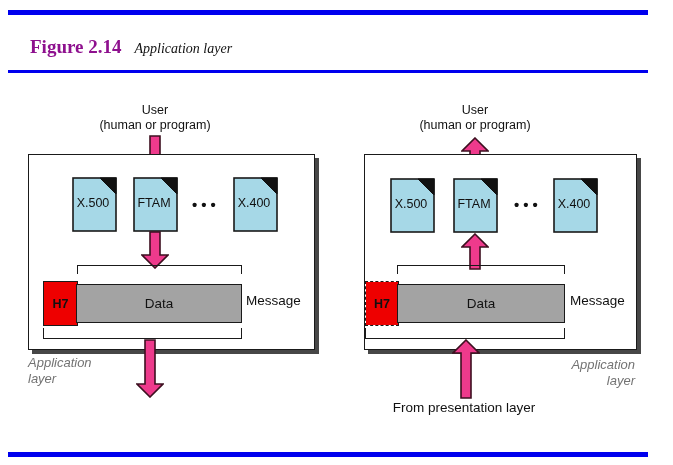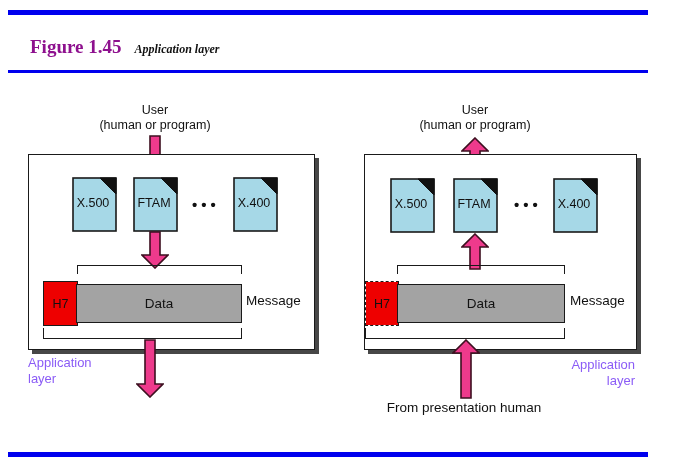--- a/index.html
+++ b/index.html
@@ -4,58 +4,58 @@
 <style>
   html,body{margin:0;padding:0;background:#ffffff;}
   .page{position:relative;width:673px;height:465px;background:#ffffff;overflow:hidden;
         font-family:"Liberation Sans",sans-serif;color:#111;}
   .rule{position:absolute;left:8px;width:640px;background:#0000EE;}
   .rule.top{top:10px;height:5px;}
   .rule.mid{top:70px;height:3px;}
   .rule.bottom{top:452px;height:5px;}
   .fig-header{position:absolute;left:30px;top:36px;white-space:nowrap;}
   .fig-label{font-family:"Liberation Serif",serif;font-weight:bold;font-size:19px;color:#8E108E;}
-  .fig-title{font-family:"Liberation Serif",serif;font-weight:bold;font-style:italic;
-             font-size:12px;color:#111;margin-left:13px;}
+  .fig-title{font-family:"Liberation Serif",serif;font-weight:normal;font-style:italic;
+             font-size:14px;color:#111;margin-left:13px;}
   .diagram{position:absolute;top:92px;height:345px;}
   .diagram.left{left:0;width:335px;}
   .diagram.right{left:335px;width:338px;}
   .abs{position:absolute;}
   .txt{font-size:12.5px;line-height:15px;color:#111;}
   .center{text-align:center;}
   .right-align{text-align:right;}
   .main-box{position:absolute;border:1.6px solid #1a1a1a;background:#ffffff;
             box-shadow:4px 4px 0 0 #474747;}
   .doc{position:absolute;width:46px;height:55px;}
   .doc .doc-label{position:absolute;left:0;top:19px;width:42px;text-align:center;
                   font-size:12.5px;color:#111;}
   .dots{position:absolute;font-size:15px;font-weight:bold;letter-spacing:4px;color:#111;text-align:center;}
   .bracket-top{position:absolute;height:8px;border-top:1.5px solid #1a1a1a;
                border-left:1.5px solid #1a1a1a;border-right:1.5px solid #1a1a1a;}
   .bracket-bottom{position:absolute;height:10px;border-bottom:1.5px solid #1a1a1a;
                border-left:1.5px solid #1a1a1a;border-right:1.5px solid #1a1a1a;}
   .h7-box{position:absolute;width:33px;height:43px;background:#EE0000;border:1.6px solid #1a1a1a;
-          display:flex;align-items:center;justify-content:center;font-size:12.5px;color:#111;}
+          display:flex;align-items:center;justify-content:center;font-size:12.5px;color:#111;font-weight:bold;}
   .h7-box.dashed{border:1.9px dashed #1a1a1a;background-clip:padding-box;}
   .data-box{position:absolute;height:37px;background:#a3a3a3;border:1.4px solid #1a1a1a;
             display:flex;align-items:center;justify-content:center;font-size:13.5px;color:#111;}
   .message-label{position:absolute;font-size:13.5px;color:#111;}
   .flow-label{position:absolute;font-size:13.5px;color:#111;text-align:center;width:200px;}
-  .layer-label{position:absolute;font-size:13px;line-height:15.5px;color:#8b5cf6;}
+  .layer-label{position:absolute;font-size:13px;line-height:15.5px;color:#737373;font-style:italic;}
   svg{display:block;}
 </style>
 </head>
 <body>
 
 <div class="page">
 
   <div class="rule top"></div>
 
   <div class="fig-header">
-    <span class="fig-label">Figure 1.45</span><span class="fig-title">Application layer</span>
+    <span class="fig-label">Figure 2.14</span><span class="fig-title">Application layer</span>
   </div>
 
   <div class="rule mid"></div>
 
   <div class="diagram left">
 
     <div class="abs txt center" style="left:55px;top:11px;width:200px;">
       <div>User</div>
       <div>(human or program)</div>
     </div>
@@ -162,17 +162,17 @@
 
     <svg class="abs" style="left:117px;top:247px;" width="28" height="60">
       <polygon points="14,1 27,14 19,14 19,59 9,59 9,14 1,14" fill="#EE3A8C" stroke="#3D1020" stroke-width="1.6"></polygon>
     </svg>
 
     <div class="layer-label right-align" style="left:150px;top:265px;width:150px;">
       <div>Application</div>
       <div>layer</div>
     </div>
 
-    <div class="flow-label" style="left:29px;top:308px;">From presentation human</div>
+    <div class="flow-label" style="left:29px;top:308px;">From presentation layer</div>
   </div>
 
   <div class="rule bottom"></div>
 </div>
 
 </body></html>

